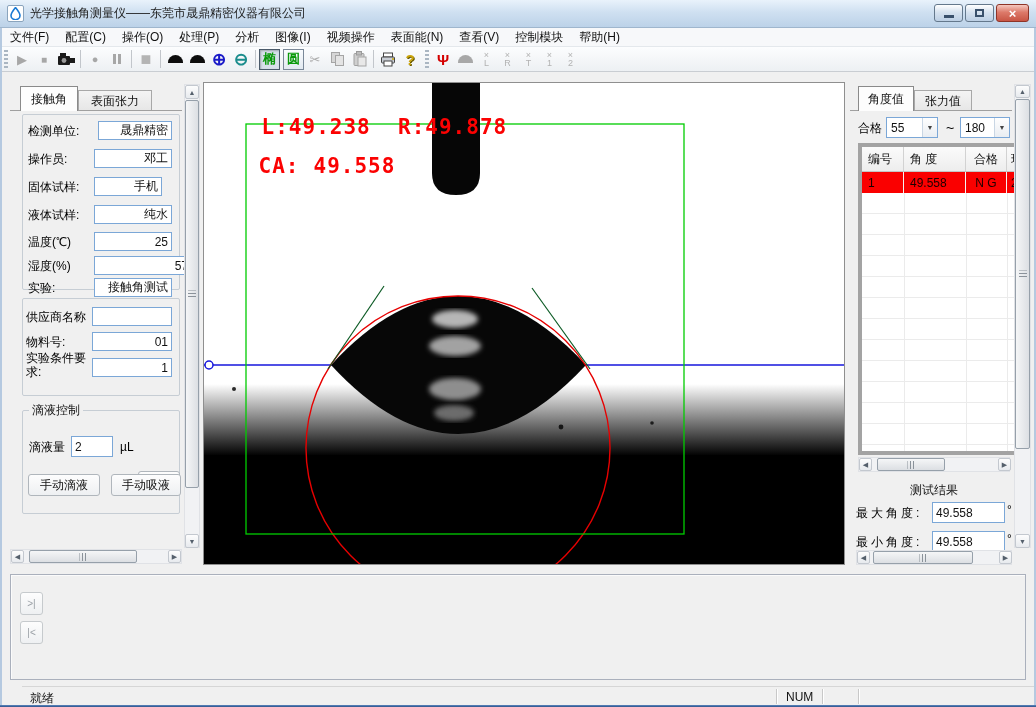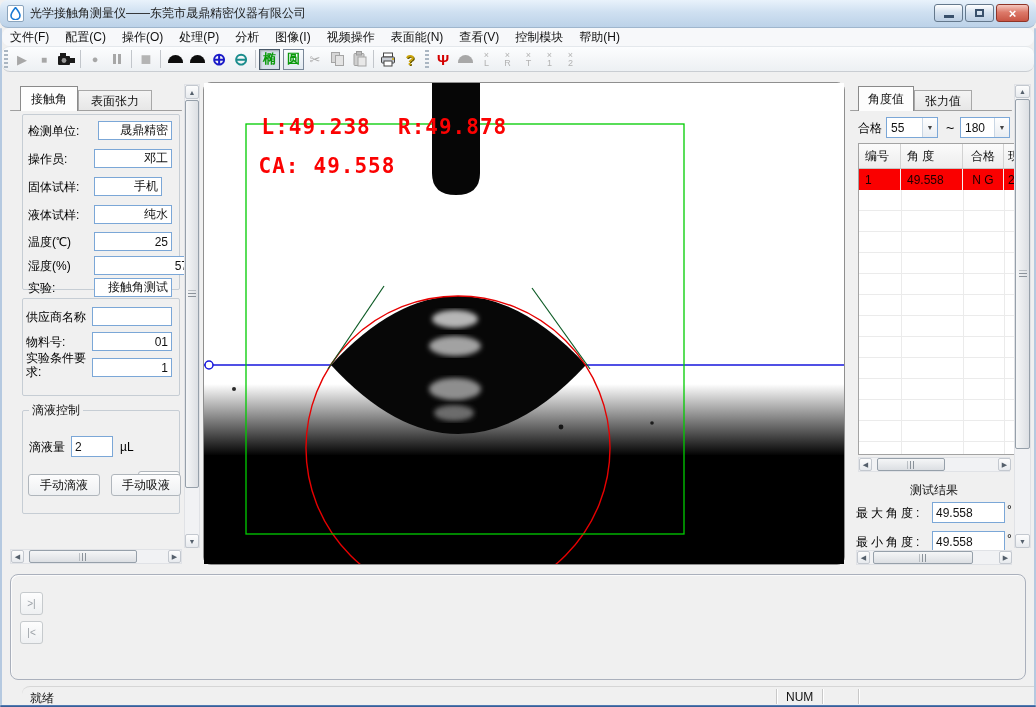--- a/index.html
+++ b/index.html
@@ -1,18 +1,18 @@
 <!DOCTYPE html>
 <html><head>
 <meta charset="utf-8">
 <style>
   * { margin:0; padding:0; box-sizing:border-box; }
   html,body { width:1036px; height:707px; overflow:hidden; }
   body { position:relative; font-family:"Liberation Sans",sans-serif; font-size:12px; color:#111; background:#f0f0f0; }
-  .abs { position:absolute;border-radius:8px; }
+  .abs { position:absolute; }
 
   
   .titlebar { left:0; top:0; width:1036px; height:28px;
     background:linear-gradient(#e9f2fb,#cfe0f1 45%,#bcd2e8);
     border-bottom:1px solid #9fb6cd; display:flex; align-items:center; padding-left:7px; }
   .app-icon { width:17px; height:17px; background:#fff; border:1px solid #8aa4bd; border-radius:2px;
     display:flex; align-items:center; justify-content:center; margin-right:6px; }
   .title-text { font-size:12px; color:#1c1c1c; }
   .winbtns { position:absolute; right:7px; top:4px; display:flex; gap:2px; }
   .winbtn { width:29px; height:18px; border:1px solid #64788c; border-radius:3px;
@@ -78,21 +78,21 @@
   .sb-grip.h { width:7px; height:8px;
     background:repeating-linear-gradient(to right,#8a929a 0 1px,transparent 1px 3px); }
 
   
   .video { left:203px; top:82px; width:642px; height:483px; background:#fff; border:1px solid #8f8f8f; }
   .vtext { position:absolute; font-family:"DejaVu Sans Mono",monospace; font-weight:bold; font-size:21px;
     color:#fb0202; letter-spacing:1px; white-space:pre; }
 
   
   .rtable { position:absolute; left:858px; top:143px; width:168px; height:312px; background:#fff;
-    border:1px solid #a3a3a3; overflow:hidden; }
+    border:4px solid #a3a3a3; overflow:hidden; }
   .thead { position:absolute; left:0; top:0; width:175px; height:25px; display:flex;
     background:linear-gradient(#fbfbfb,#ededed); border-bottom:1px solid #c4c4c4; }
   .th { height:100%; display:flex; align-items:center; padding-left:6px; border-right:1px solid #d2d2d2; font-size:12px; }
   .trow { position:absolute; left:0; top:25px; width:175px; height:21px; display:flex; background:#fa0000; }
   .td { height:100%; display:flex; align-items:center; padding-left:6px; border-right:1px solid #f3f3f3; color:#1d0000; font-size:12px; }
   .tbl-empty { position:absolute; left:0; top:46px; width:175px; height:270px;
     background:repeating-linear-gradient(to bottom,transparent 0 20px,#ebebeb 20px 21px); }
   .vline { position:absolute; top:0; width:1px; height:100%; background:#ebebeb; }
 
   .combo { position:absolute; height:21px; background:#fff; border:1px solid #7ba7d7; display:flex; align-items:center; }

